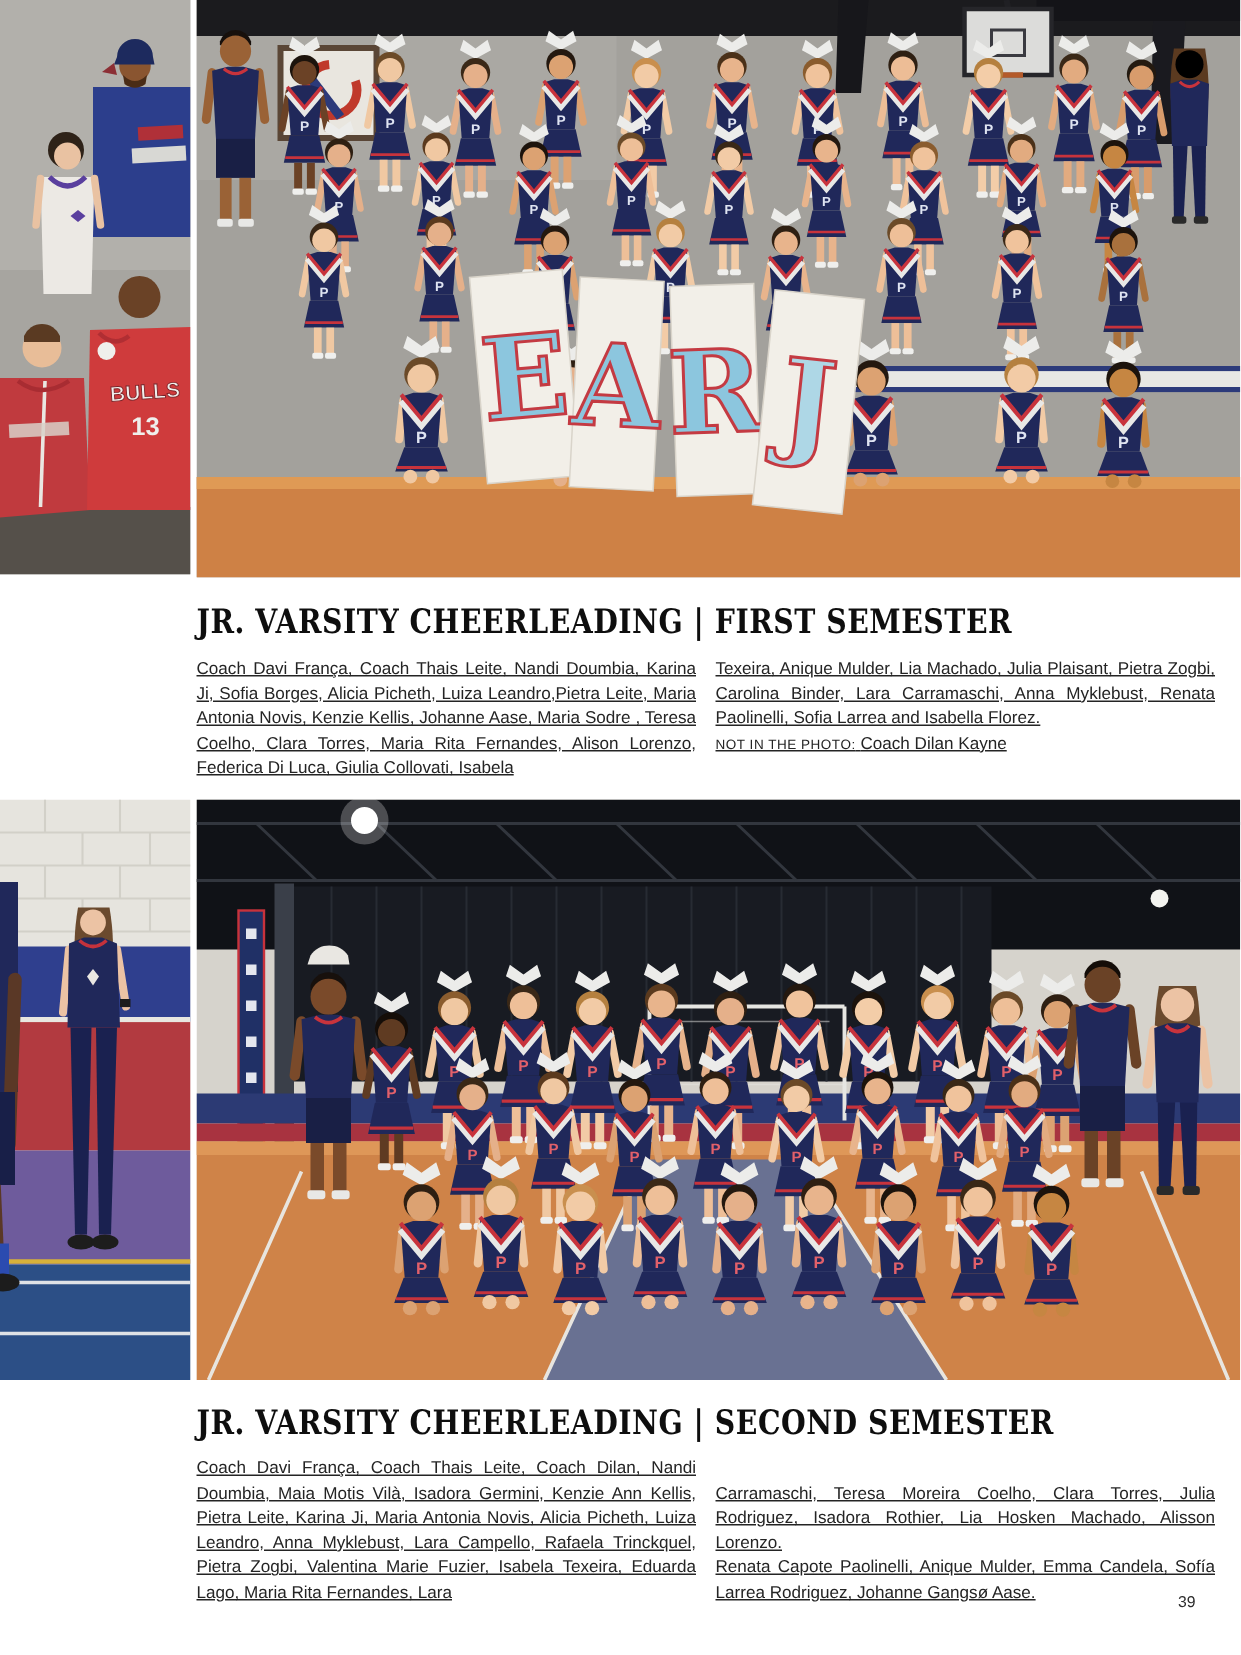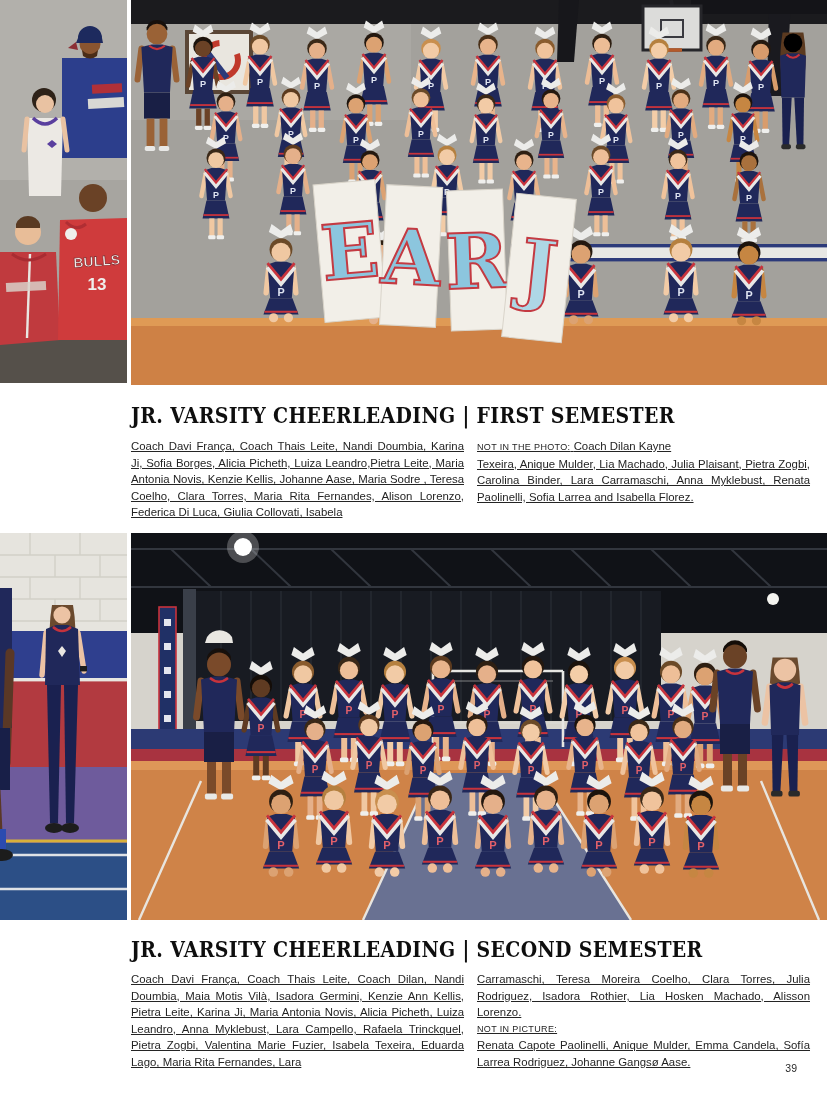--- a/index.html
+++ b/index.html
@@ -235,23 +235,23 @@
     </g>
   </svg>
 
   <h1 class="title t1">JR. VARSITY CHEERLEADING | FIRST SEMESTER</h1>
 
   <div class="roster r1">
     <div class="col">
       <p>Coach Davi França, Coach Thais Leite, Nandi Doumbia, Karina Ji, Sofia Borges, Alicia Picheth, Luiza Leandro,Pietra Leite, Maria Antonia Novis, Kenzie Kellis, Johanne Aase, Maria Sodre , Teresa Coelho, Clara Torres, Maria Rita Fernandes, Alison Lorenzo, Federica Di Luca, Giulia Collovati, Isabela</p>
     </div>
     <div class="col">
+      <p>Texeira, Anique Mulder, Lia Machado, Julia Plaisant, Pietra Zogbi, Carolina Binder, Lara Carramaschi, Anna Myklebust, Renata Paolinelli, Sofia Larrea and Isabella Florez.</p>
       <p><span class="sc">NOT IN THE PHOTO:</span>
          <span>Coach Dilan Kayne</span></p>
-      <p>Texeira, Anique Mulder, Lia Machado, Julia Plaisant, Pietra Zogbi, Carolina Binder, Lara Carramaschi, Anna Myklebust, Renata Paolinelli, Sofia Larrea and Isabella Florez.</p>
     </div>
   </div>
 
   <svg class="ph strip2" width="127" height="387" viewBox="0 0 127 387">
     <rect width="127" height="387" fill="#e6e4de"></rect>
     <g stroke="#d2d0c8" stroke-width="1.4">
       <path d="M0,22 H127 M0,44 H127 M0,66 H127 M0,88 H127"></path>
       <path d="M30,0 V22 M80,0 V22 M55,22 V44 M100,22 V44 M30,44 V66 M80,44 V66 M55,66 V88 M100,66 V88"></path>
     </g>
     <rect x="0" y="98" width="127" height="50" fill="#2f3f8e"></rect>
@@ -374,19 +374,18 @@
   </svg>
 
   <h1 class="title t2">JR. VARSITY CHEERLEADING | SECOND SEMESTER</h1>
 
   <div class="roster r2">
     <div class="col">
       <p>Coach Davi França, Coach Thais Leite, Coach Dilan, Nandi Doumbia, Maia Motis Vilà, Isadora Germini, Kenzie Ann Kellis, Pietra Leite, Karina Ji, Maria Antonia Novis, Alicia Picheth, Luiza Leandro, Anna Myklebust, Lara Campello, Rafaela Trinckquel, Pietra Zogbi, Valentina Marie Fuzier, Isabela Texeira, Eduarda Lago, Maria Rita Fernandes, Lara</p>
     </div>
     <div class="col">
       <p>Carramaschi, Teresa Moreira Coelho, Clara Torres, Julia Rodriguez, Isadora Rothier, Lia Hosken Machado, Alisson Lorenzo.</p>
-      <p class="sc">NOT IN PICTURE:</p>
       <p>Renata Capote Paolinelli, Anique Mulder, Emma Candela, Sofía Larrea Rodriguez, Johanne Gangsø Aase.</p>
     </div>
   </div>
 
   <div class="pagenum">39</div>
 </div>
 
 </body></html>

